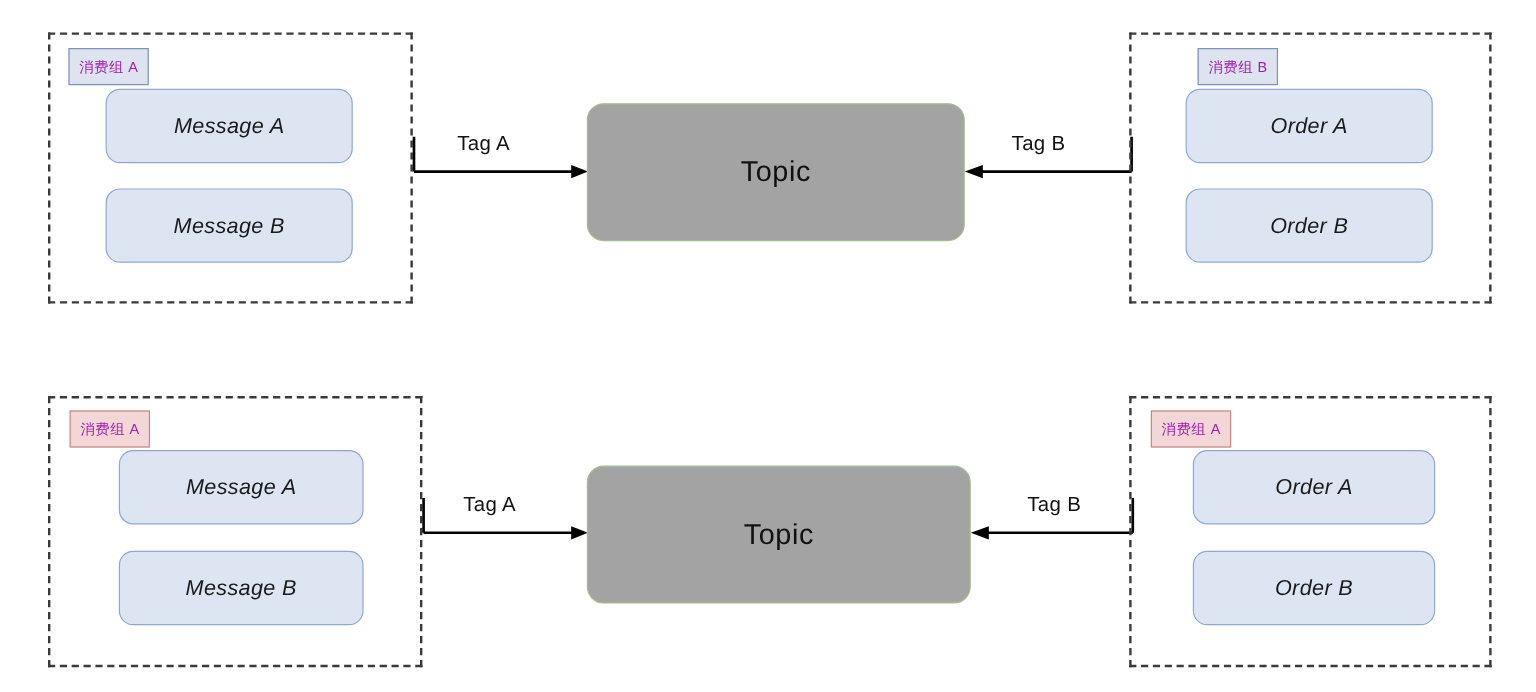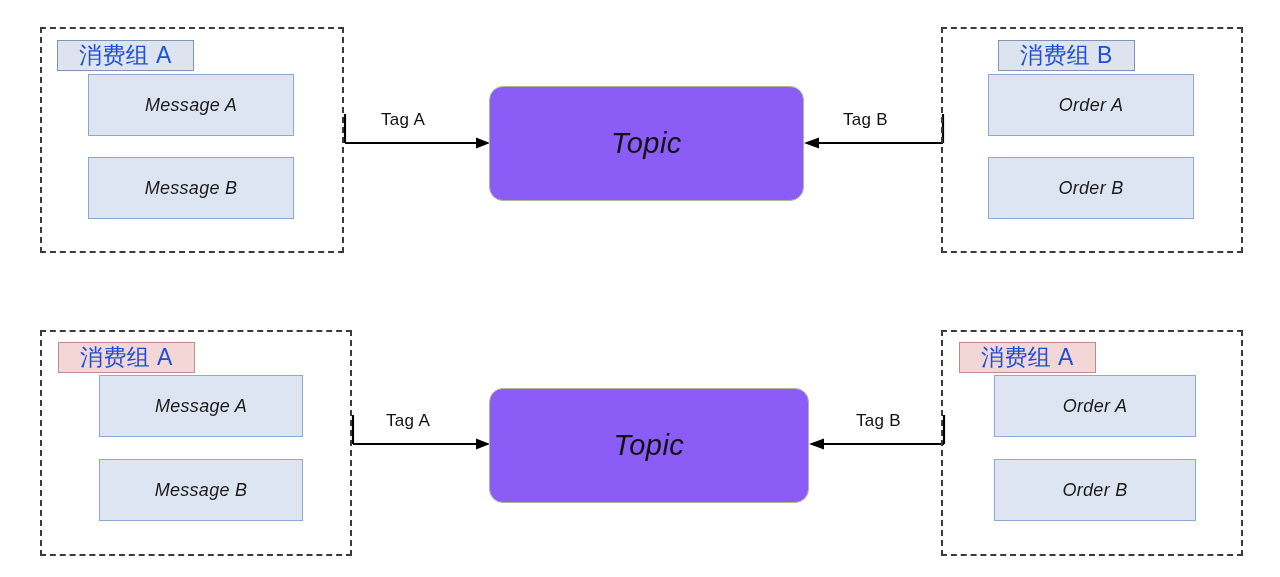--- a/index.html
+++ b/index.html
@@ -26,67 +26,66 @@
     box-sizing: border-box;
   }
 
   
   .badge {
     position: absolute;
     box-sizing: border-box;
     display: flex;
     align-items: center;
     justify-content: center;
-    padding: 0 21px;
+    padding: 0 8px;
     height: 31px;
-    font-size: 23px;
+    font-size: 12px;
     line-height: 1;
-    color: #1d4ed8;
+    color: #a21caf;
     white-space: nowrap;
     letter-spacing: 0.4px;
   }
   .badge.blue {
     background: #dde3ef;
     border: 1px solid #7f93b5;
   }
   .badge.pink {
     background: #f2d7d6;
     border: 1px solid #c08b8a;
   }
 
   
   .card {
     position: absolute;
     box-sizing: border-box;
     background: #dde5f3;
     border: 1px solid #8ea9d0;
-    border-radius: 0;
+    border-radius: 12px;
     display: flex;
     align-items: center;
     justify-content: center;
     font-size: 18px;
     font-style: italic;
     color: #1a1a1a;
     letter-spacing: 0.3px;
   }
 
   
   .topic {
     position: absolute;
     box-sizing: border-box;
-    background: #8b5cf6;
+    background: #a3a3a3;
     border: 1px solid #a8bb92;
     border-radius: 14px;
     display: flex;
     align-items: center;
     justify-content: center;
-    font-size: 29px;
+    font-size: 24px;
     color: #111111;
     letter-spacing: 0.5px;
-    font-style: italic;
   }
 
   
   .edge {
     position: absolute;
     overflow: visible;
   }
   .edge-label {
     position: absolute;
     font-size: 17px;

